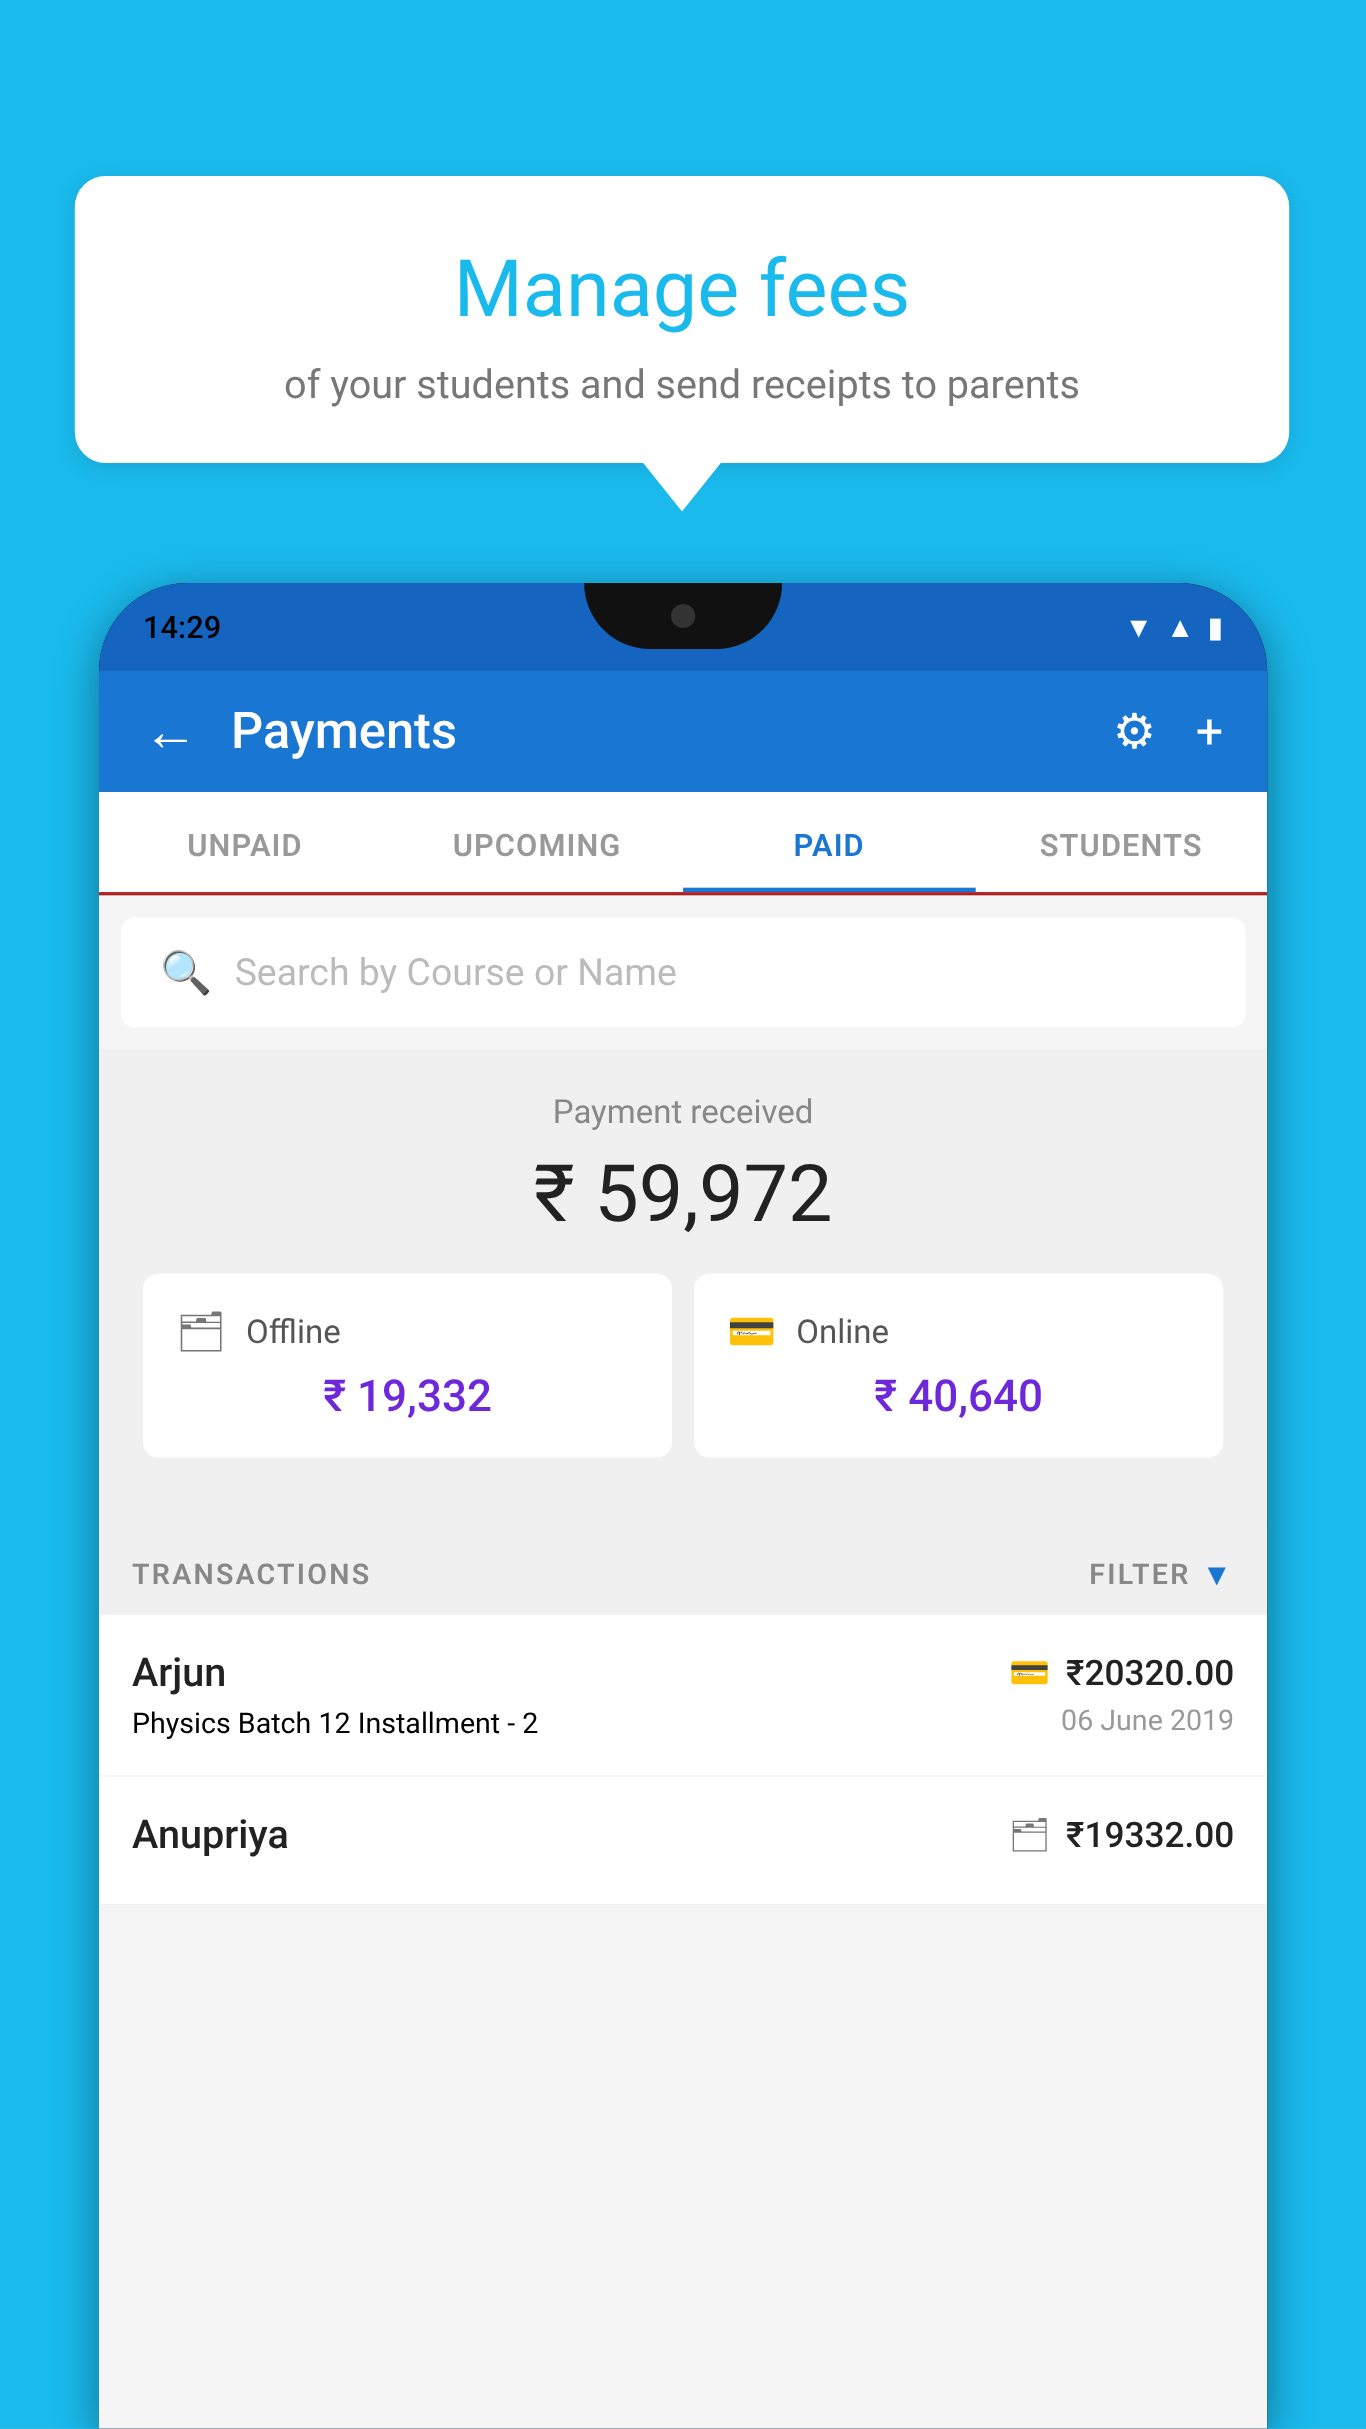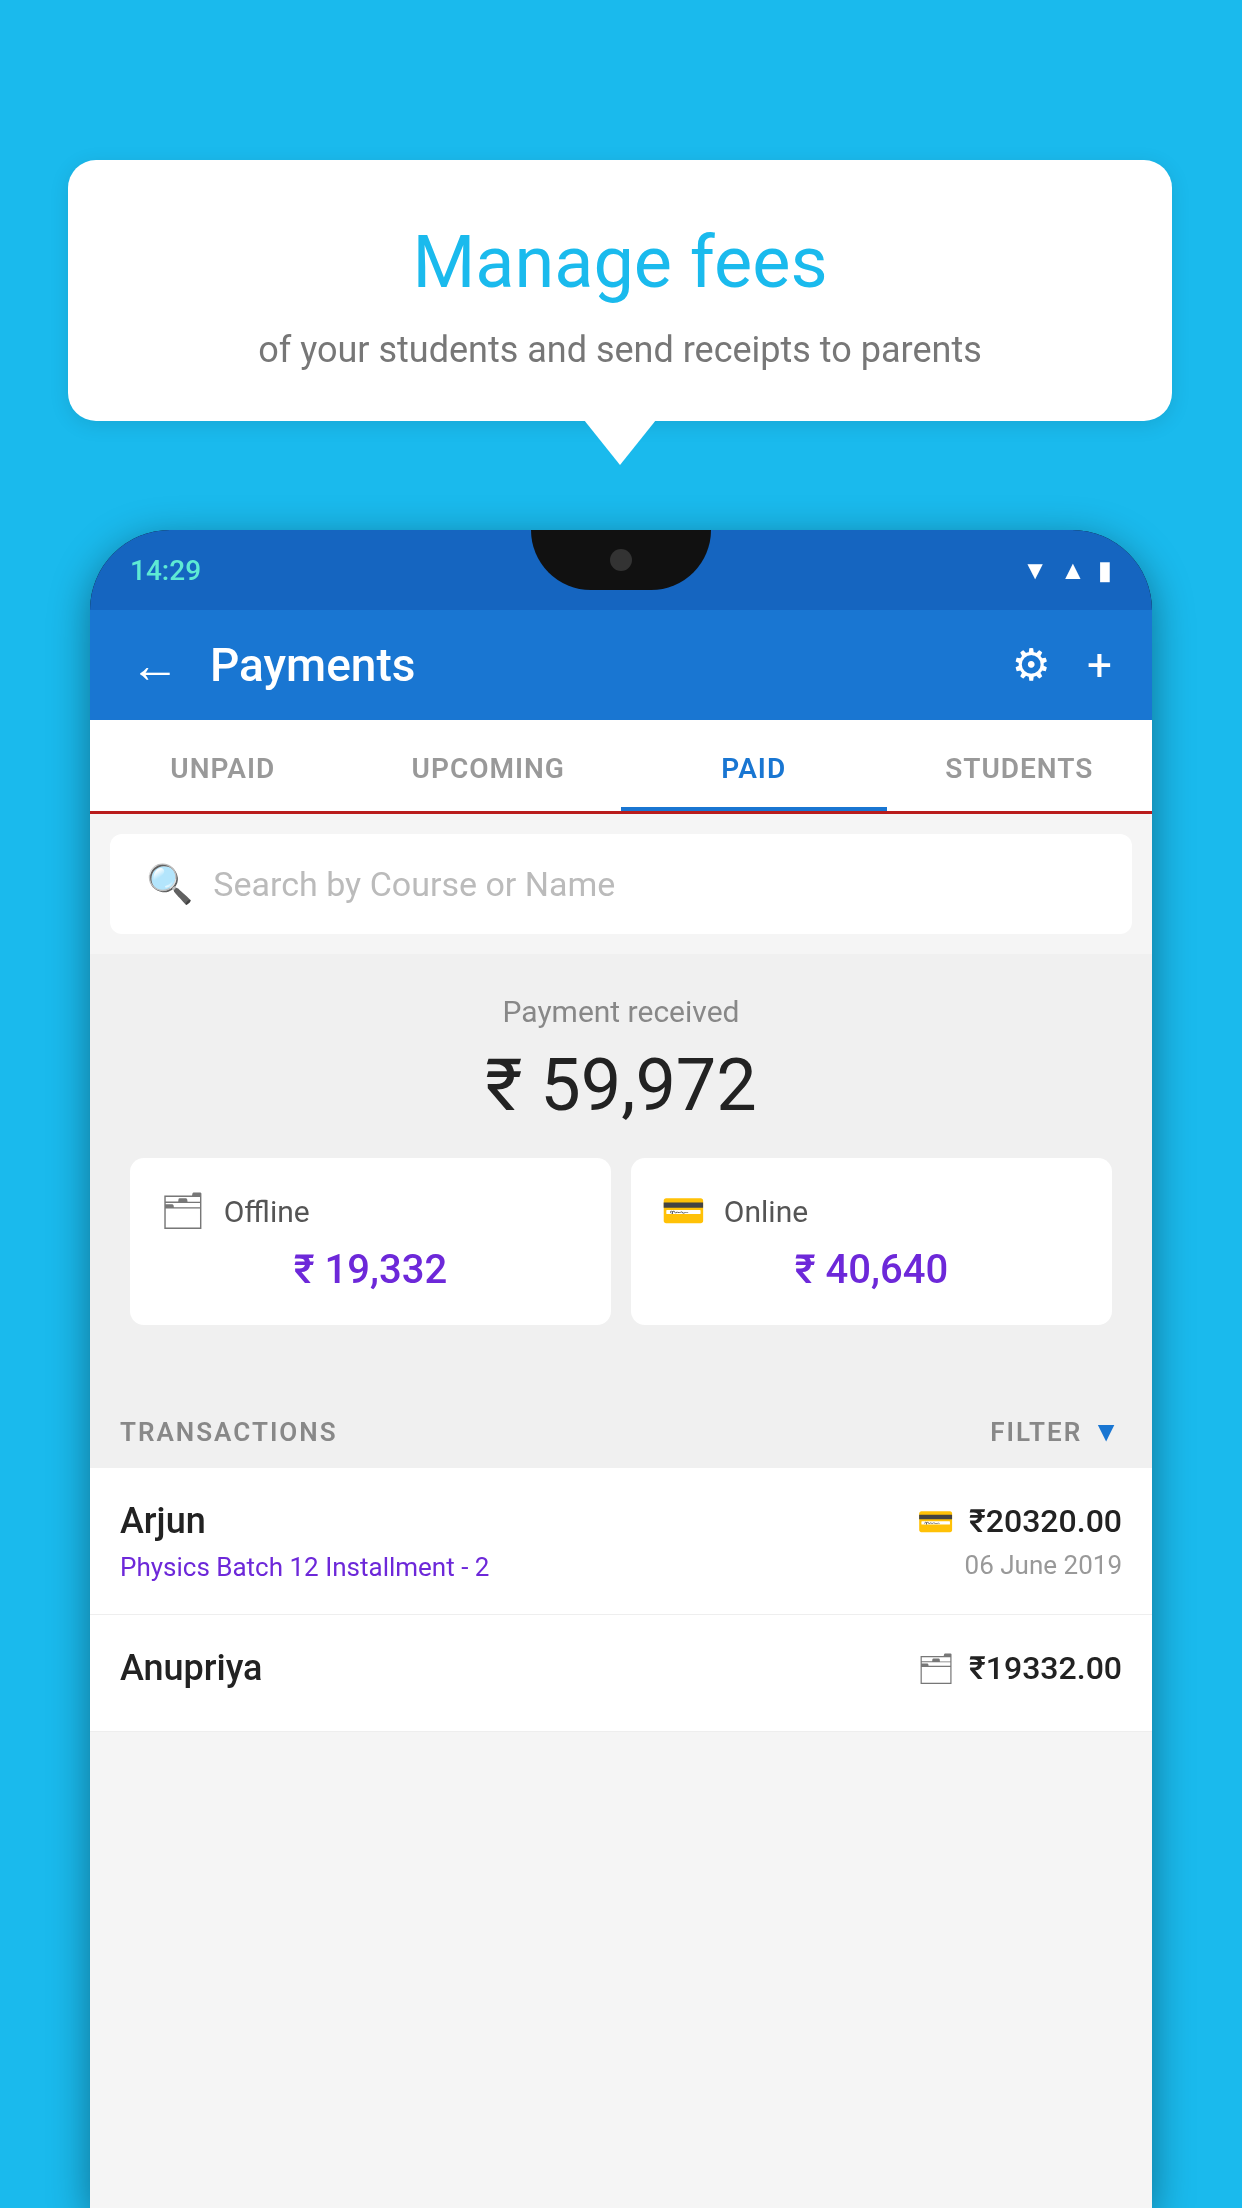--- a/index.html
+++ b/index.html
@@ -78,21 +78,21 @@
       background: #1565C0;
       height: 80px;
       position: relative;
       display: flex;
       align-items: center;
       justify-content: space-between;
       padding: 0 40px;
     }
 
     .status-time {
-      color: #5eead4;
+      color: #000000;
       font-size: 28px;
       font-weight: 500;
     }
 
     .status-icons {
       display: flex;
       align-items: center;
       gap: 12px;
     }
 
@@ -328,21 +328,21 @@
 
     .transaction-name {
       font-size: 36px;
       font-weight: 500;
       color: #222;
       margin-bottom: 10px;
     }
 
     .transaction-detail {
       font-size: 26px;
-      color: #6d28d9;
+      color: #000000;
     }
 
     .transaction-right {
       text-align: right;
     }
 
     .transaction-amount-row {
       display: flex;
       align-items: center;
       gap: 14px;

